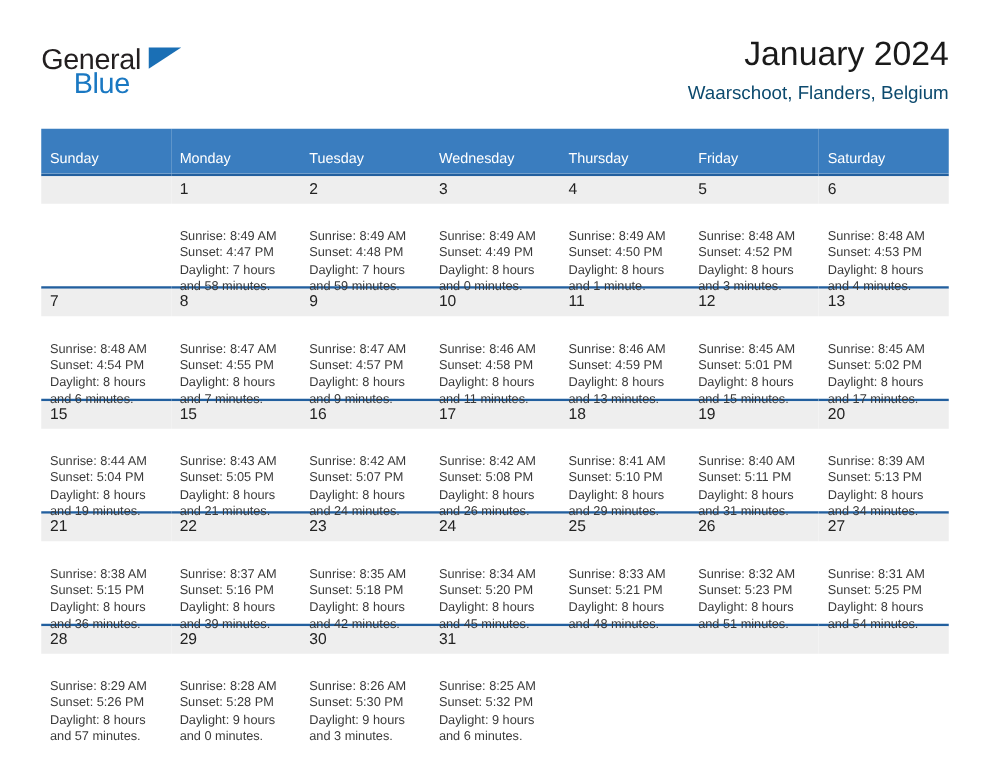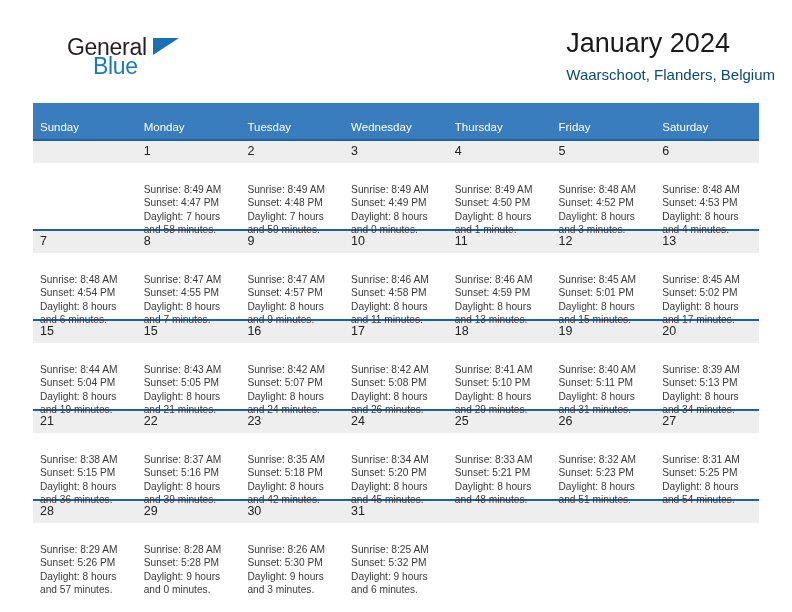--- a/index.html
+++ b/index.html
@@ -20,23 +20,22 @@
     width: 792px;
     height: 612px;
     box-sizing: border-box;
   }
 
   
   .header {
     position: absolute;
     left: 33px;
     top: 28px;
-    right: 17px;
+    right: 33px;
     height: 72px;
-    margin-left: 34px;
   }
 
   .logo {
     position: absolute;
     left: 0;
     top: 6px;
     width: 160px;
     height: 56px;
   }
   .logo-general {
@@ -64,20 +63,21 @@
     width: 0;
     height: 0;
     border-left: 26px solid #1a6fb5;
     border-bottom: 17px solid transparent;
   }
 
   .title-block {
     position: absolute;
     right: 0;
     top: 0;
+    text-align: right;
   }
   .cal-title {
     font-size: 27px;
     font-weight: normal;
     color: #1a1a1a;
     line-height: 1.15;
     white-space: nowrap;
   }
   .cal-subtitle {
     margin-top: 7px;

